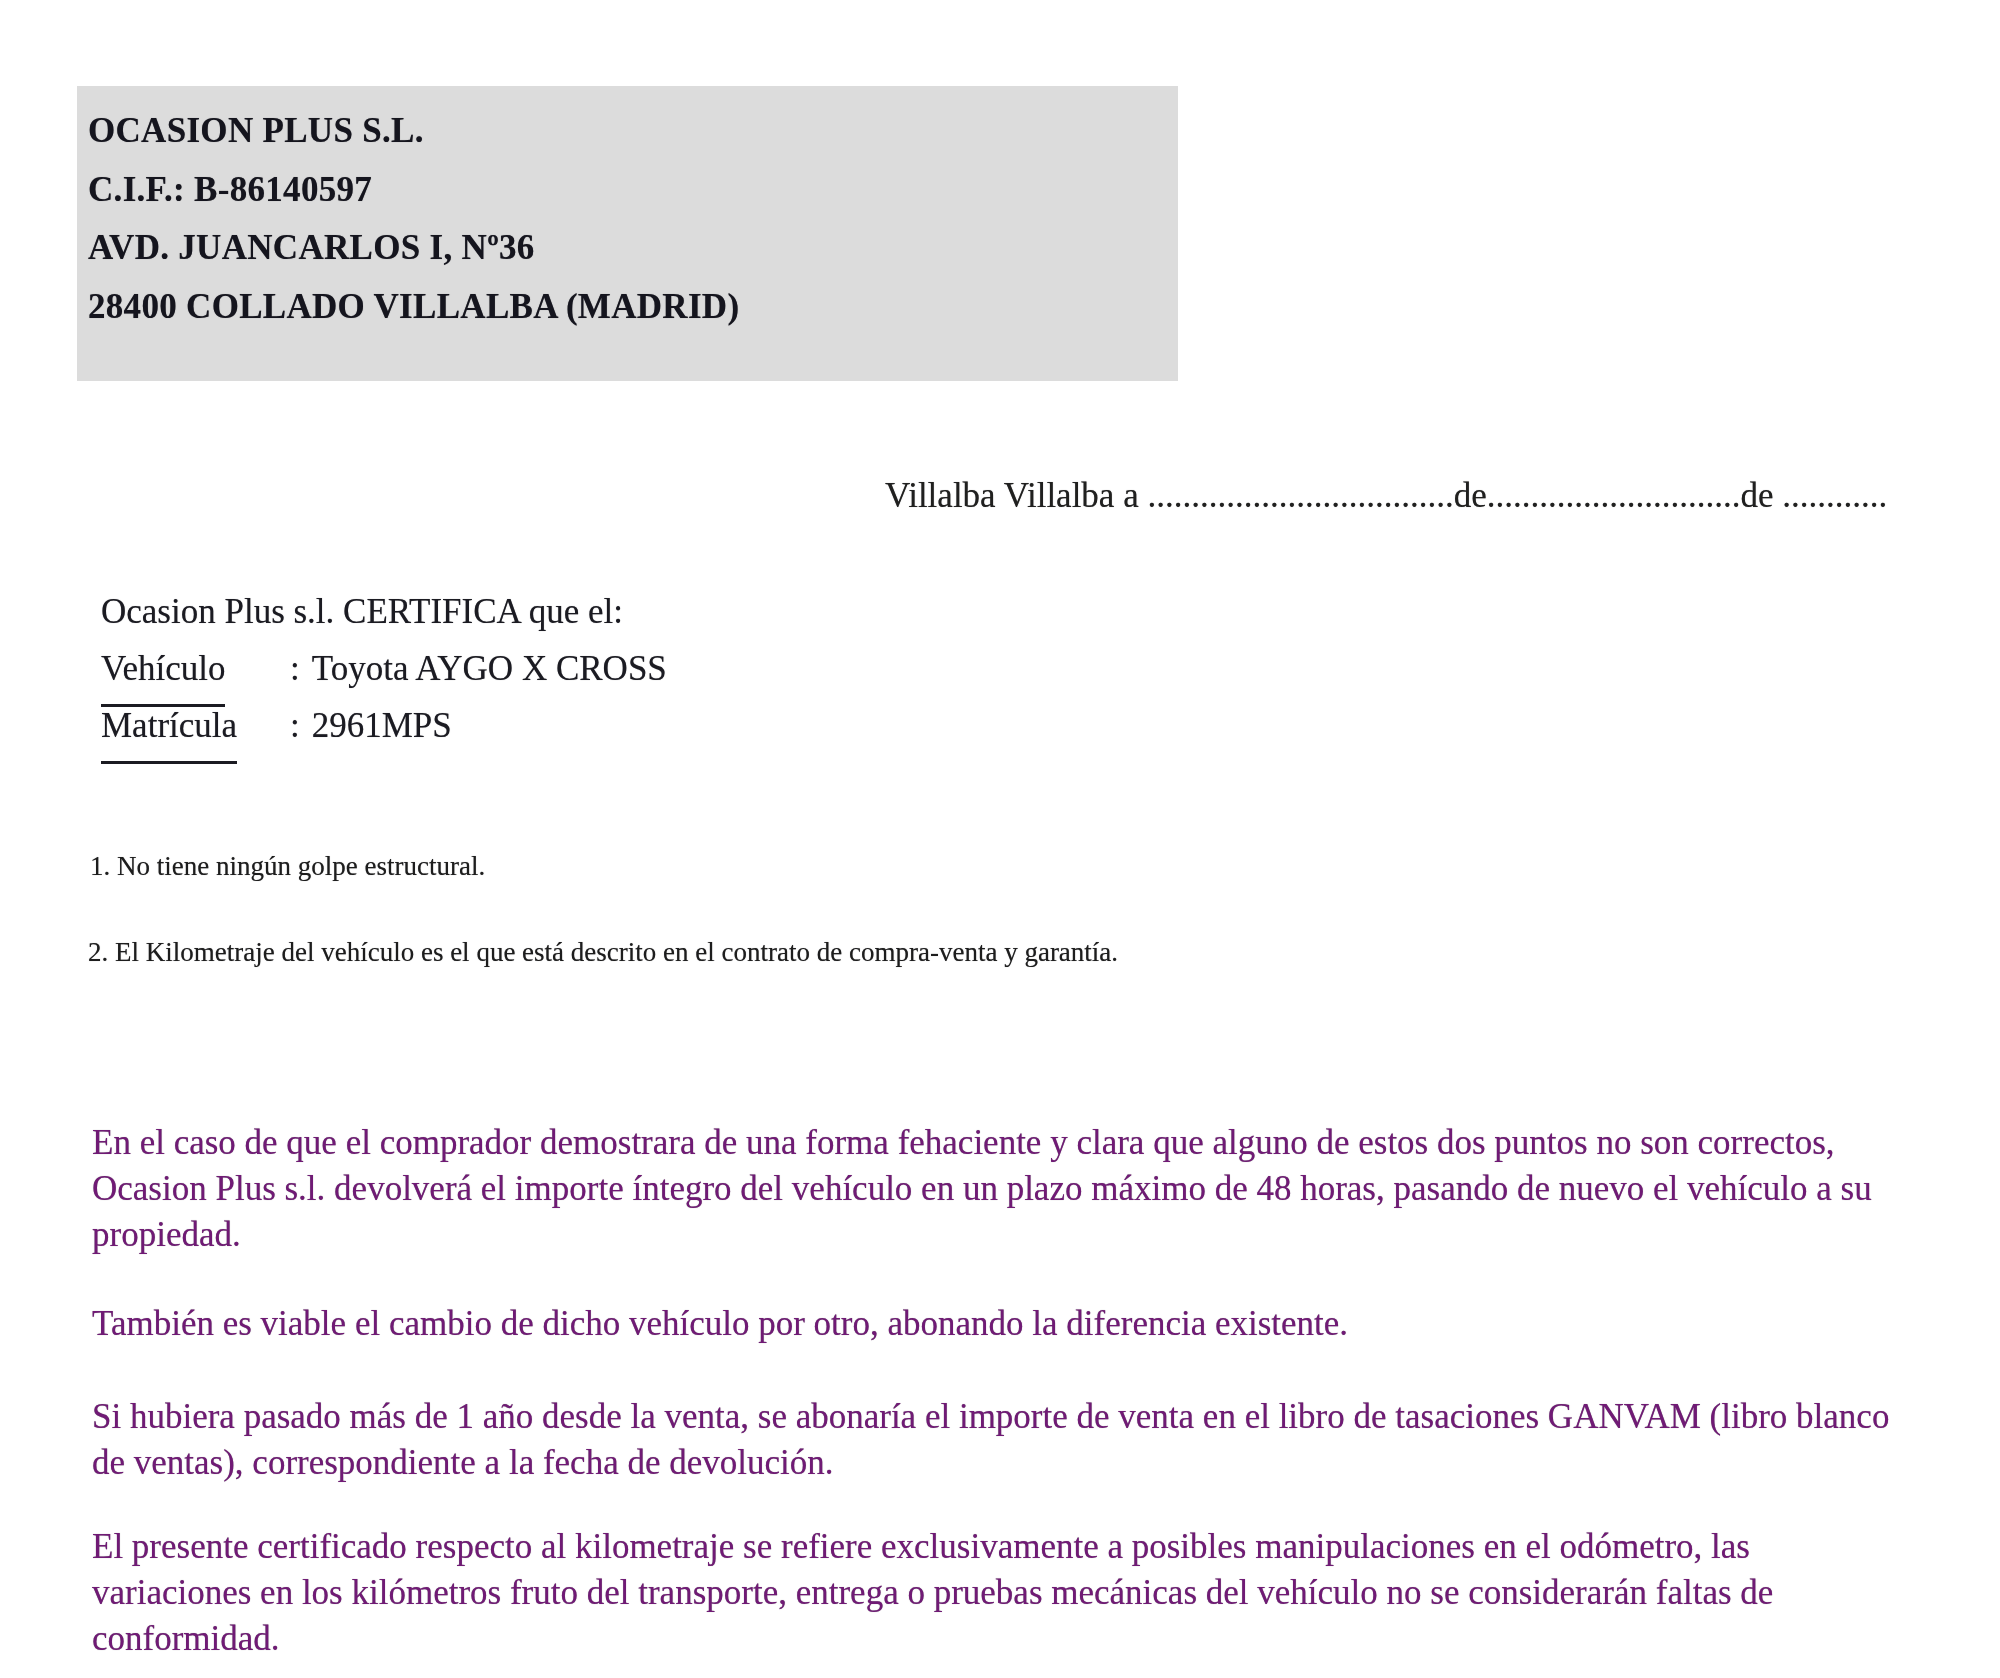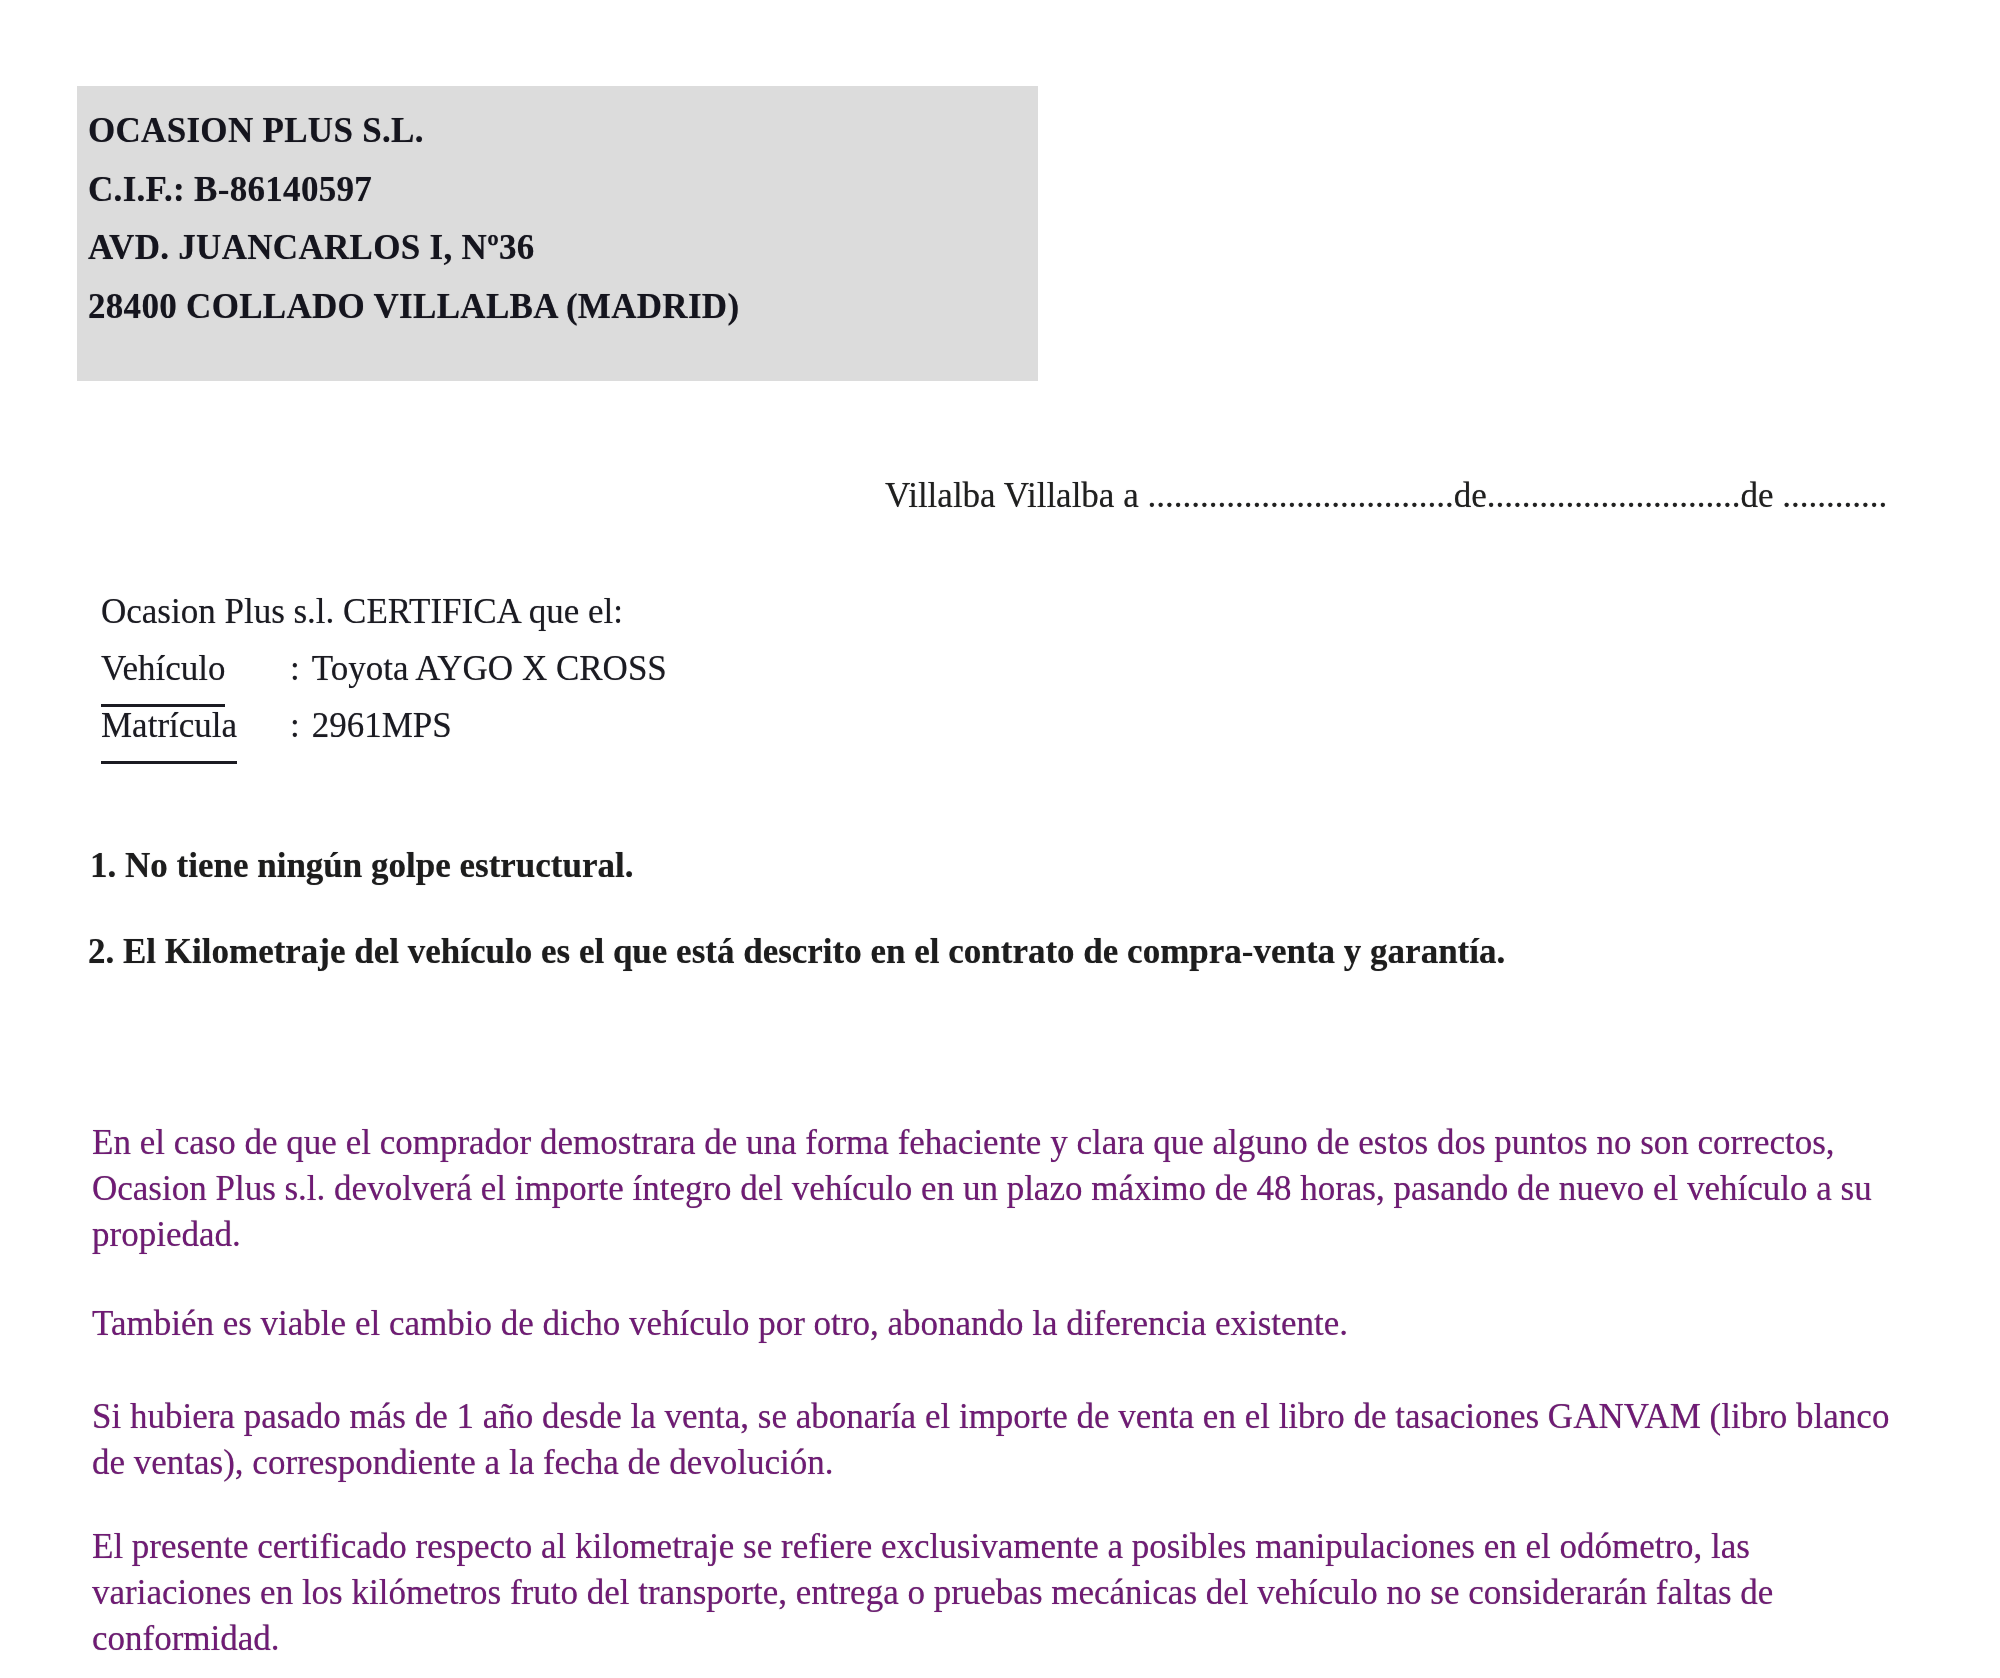--- a/index.html
+++ b/index.html
@@ -9,21 +9,21 @@
     position:relative;
     font-family:"Liberation Serif","DejaVu Serif",serif;
     color:#1e1e1e;
     overflow:hidden;
   }
   .scan-text { text-shadow: 0 0 0.7px rgba(25,25,30,0.55); }
 
   
   .company-block {
     position:absolute; left:77px; top:86px;
-    width:961px; height:295px;
+    width:1101px; height:295px;
     background:#dcdcdc;
     padding:16px 10px 0 11px;
   }
   .company-line {
     font-weight:bold;
     font-size:35px;
     line-height:58.5px;
     color:#15151e;
     letter-spacing:0.3px;
     white-space:nowrap;
@@ -50,24 +50,23 @@
     display:inline-block;
     border-bottom:3px solid #1b1b22;
     padding-bottom:14px;
     line-height:42px;
   }
   .field-sep { display:inline-block; margin-right:12px; }
 
   
   .numbered-item {
     position:absolute;
-    font-size:35px; line-height:46px;
+    font-size:27px; line-height:46px;
     white-space:nowrap;
     color:#1d1d1d;
-    font-weight:bold;
   }
   .item-1 { left:90px; top:843px; }
   .item-2 { left:88px; top:929px; }
 
   
   .para {
     position:absolute; left:92px; width:1800px;
     font-size:35px; line-height:46px;
     color:#701a75;
     text-align:left;

